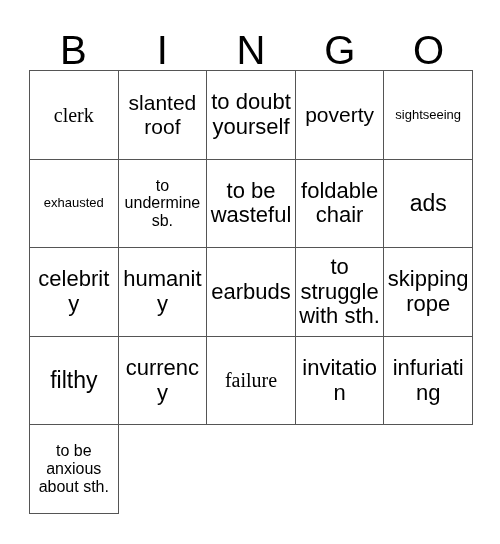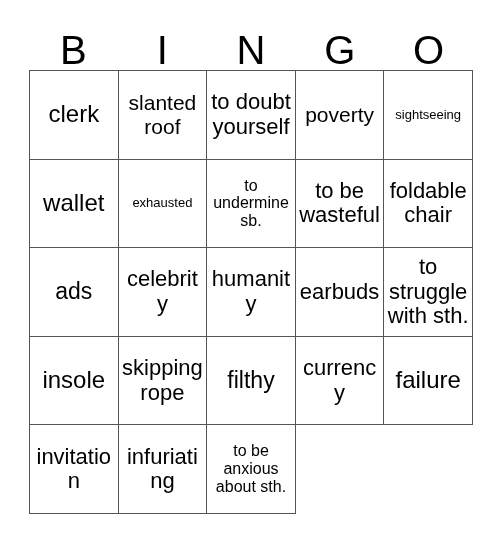--- a/index.html
+++ b/index.html
@@ -67,21 +67,21 @@
   }
   .cell-text {
     display: block;
     width: 100%;
     line-height: 1.12;
     word-wrap: break-word;
     color: #000;
   }
   
   .fs-xxl .cell-text { font-size: 23px; }
-  .fs-xl  .cell-text { font-size: 24px; }
+  .fs-xl  .cell-text { font-size: 20px; font-family: Liberation Serif, serif; }
   .fs-lg  .cell-text { font-size: 21px; }
   .fs-md  .cell-text { font-size: 22px; }
   .fs-sm  .cell-text { font-size: 16px; }
   .fs-xs  .cell-text { font-size: 13px; }
 </style>
 </head>
 <body>
 
 <div class="bingo-wrap">
 
@@ -102,23 +102,20 @@
       </div>
       <div class="cell fs-md">
         <span class="cell-text">to doubt yourself</span>
       </div>
       <div class="cell fs-lg">
         <span class="cell-text">poverty</span>
       </div>
       <div class="cell fs-xs">
         <span class="cell-text">sightseeing</span>
       </div>
-      <div class="cell fs-xl">
-        <span class="cell-text">wallet</span>
-      </div>
       <div class="cell fs-xs">
         <span class="cell-text">exhausted</span>
       </div>
       <div class="cell fs-sm">
         <span class="cell-text">to undermine sb.</span>
       </div>
       <div class="cell fs-md">
         <span class="cell-text">to be wasteful</span>
       </div>
       <div class="cell fs-md">
@@ -132,23 +129,20 @@
       </div>
       <div class="cell fs-md">
         <span class="cell-text">humanity</span>
       </div>
       <div class="cell fs-md">
         <span class="cell-text">earbuds</span>
       </div>
       <div class="cell fs-md">
         <span class="cell-text">to struggle with sth.</span>
       </div>
-      <div class="cell fs-xl">
-        <span class="cell-text">insole</span>
-      </div>
       <div class="cell fs-md">
         <span class="cell-text">skipping rope</span>
       </div>
       <div class="cell fs-xxl">
         <span class="cell-text">filthy</span>
       </div>
       <div class="cell fs-md">
         <span class="cell-text">currency</span>
       </div>
       <div class="cell fs-xl">

